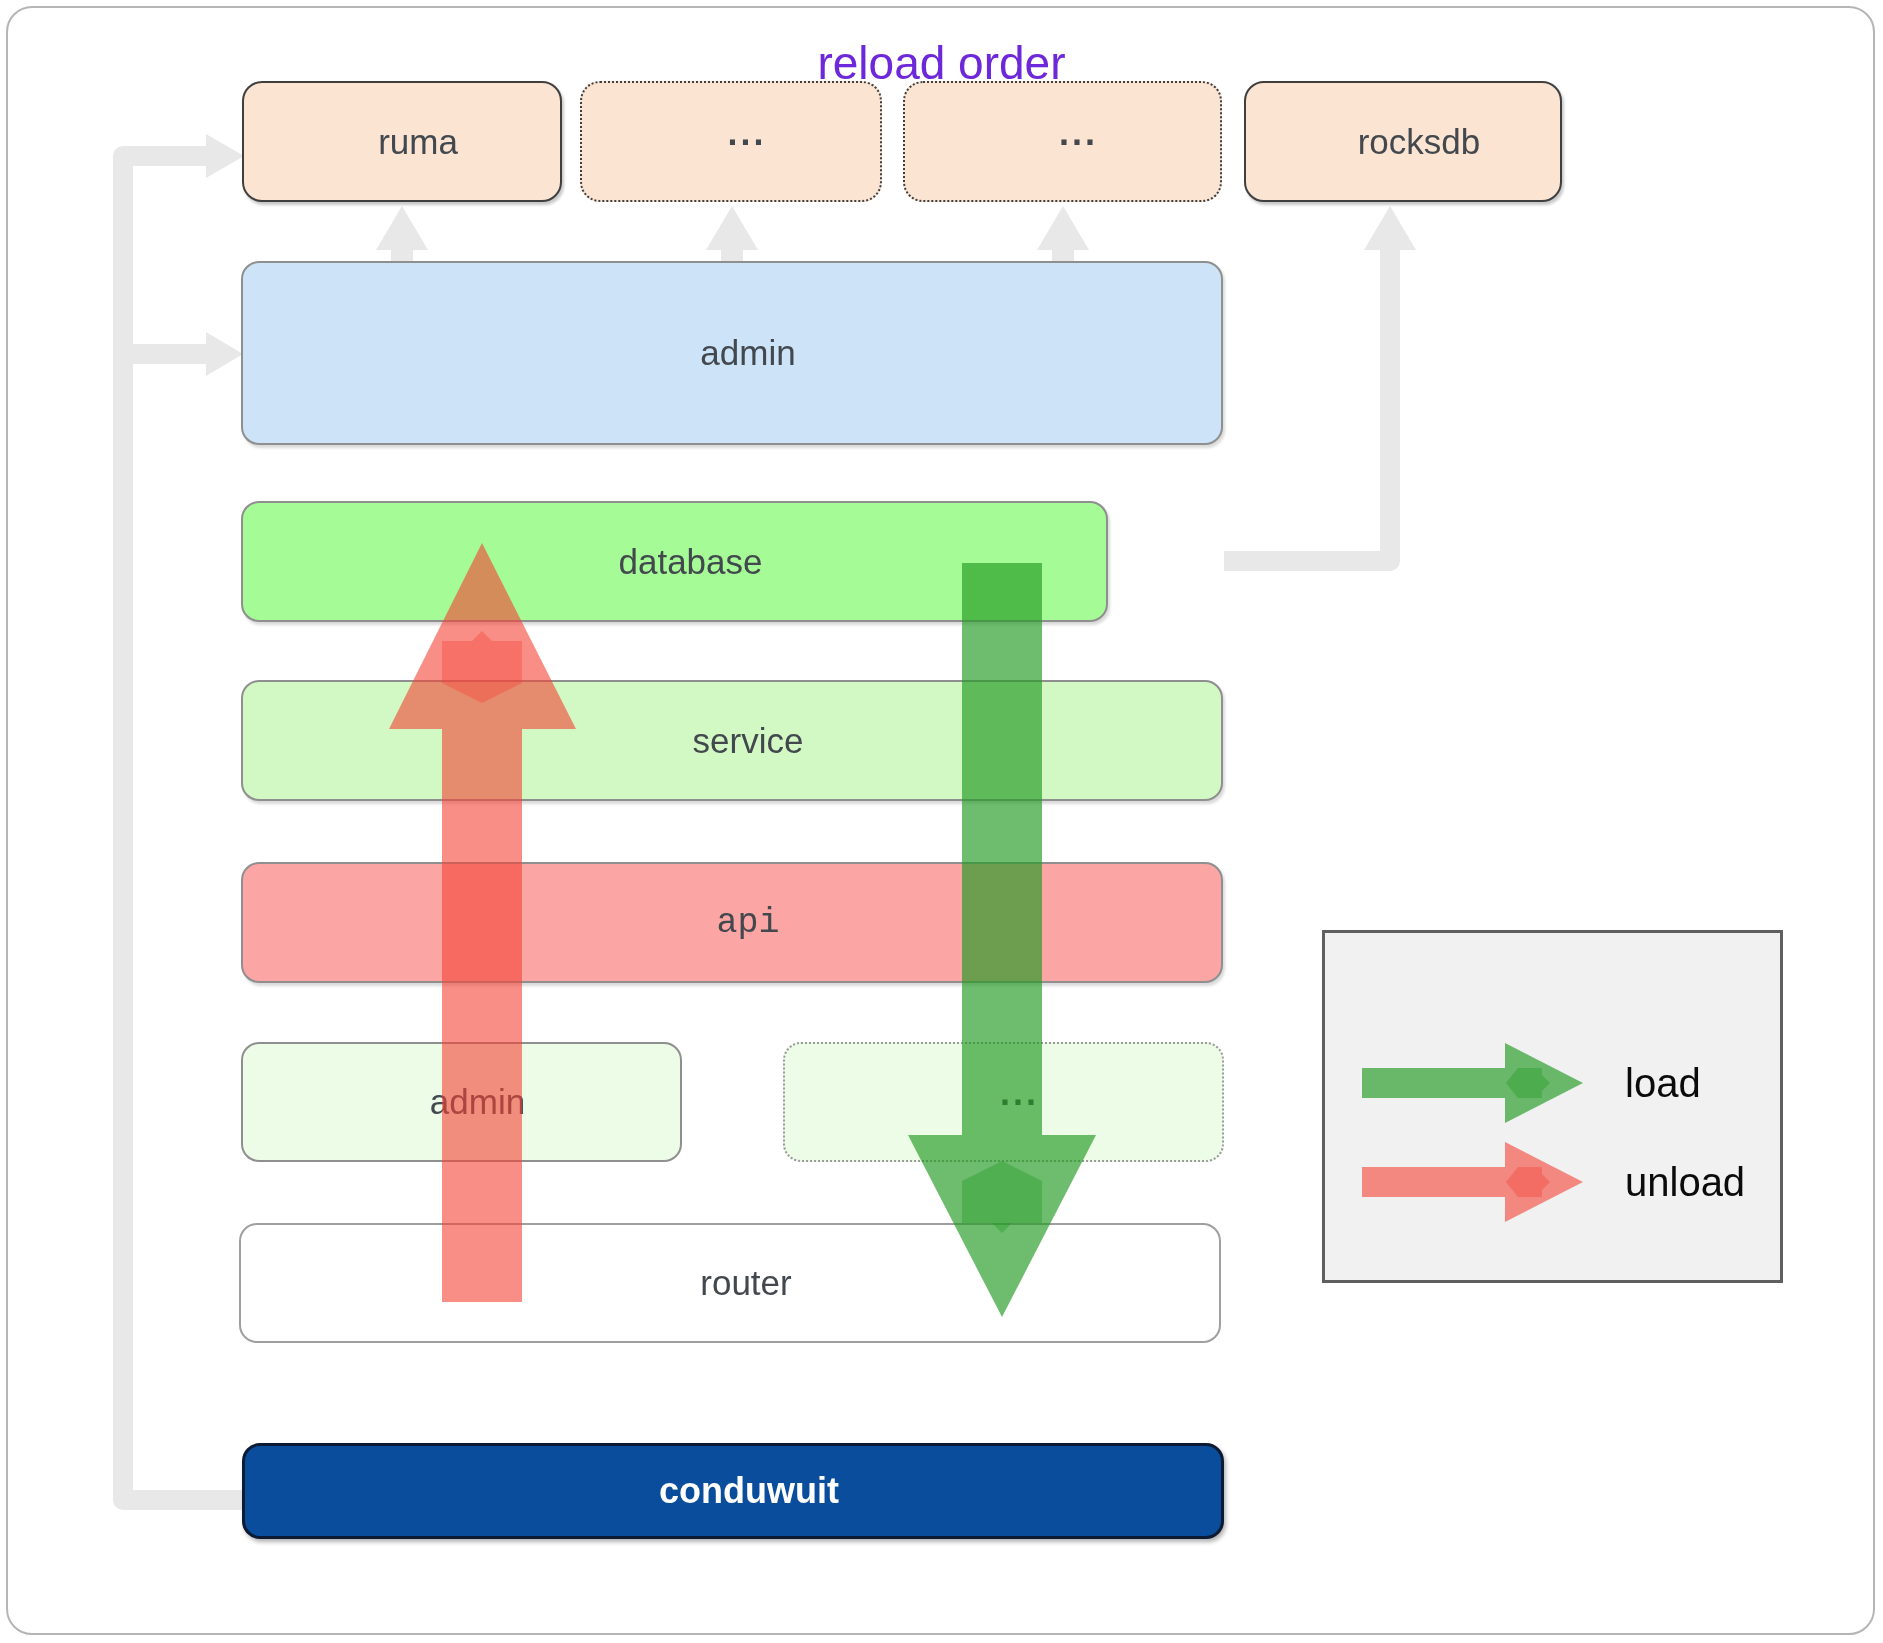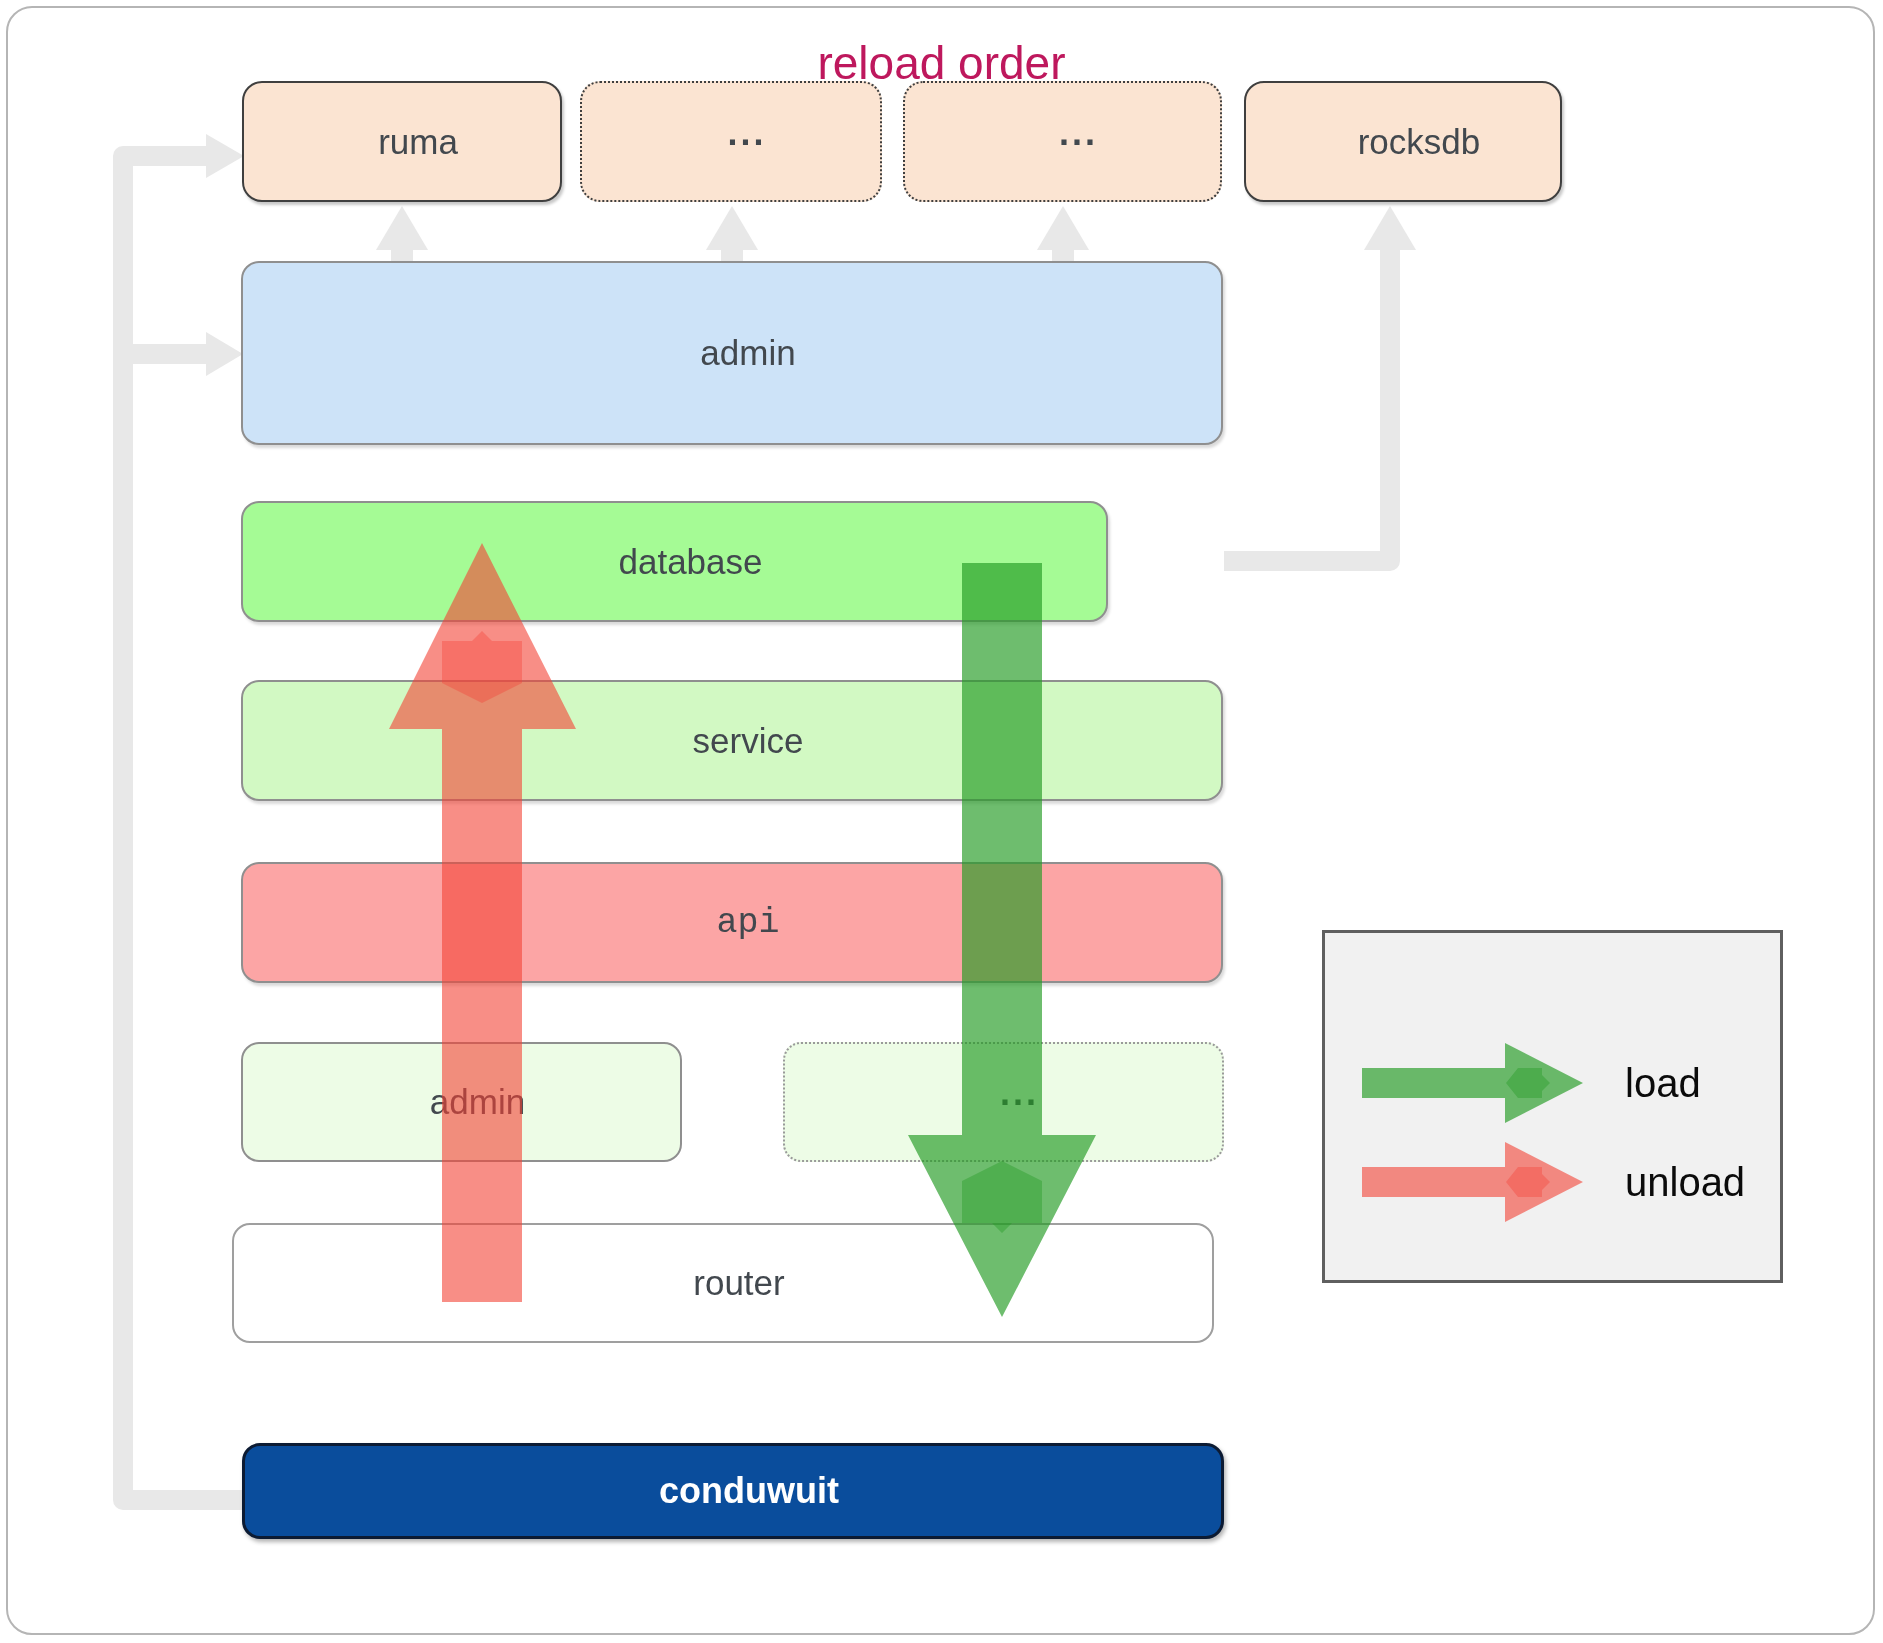--- a/index.html
+++ b/index.html
@@ -16,21 +16,21 @@
   .dotted-dark{border:2px dotted #3f3f3f;}
   .solid-gray{border:2px solid #8f8f8f;box-shadow:2px 3px 3px rgba(0,0,0,.15);}
   .dotted-gray{border:2px dotted #9a9a9a;}
   .router{border:2px solid #9f9f9f;background:#ffffff;}
   .conduwuit{border:3px solid #0c1b33;color:#ffffff;font-weight:700;font-size:36px;
              box-shadow:2px 3px 4px rgba(0,0,0,.3);}
   .dots{font-weight:700;font-size:36px;letter-spacing:3px;transform:translateY(-9px);}
   .legend{position:absolute;left:1322px;top:930px;width:461px;height:353px;box-sizing:border-box;
           border:3px solid #5f5f5f;}
   .legend-title{position:absolute;left:0;top:36px;width:100%;text-align:center;
-                font-size:46px;color:#be185d;}
+                font-size:46px;color:#6d28d9;}
   .legend-label{position:absolute;left:1625px;font-size:40px;color:#0b0b0b;line-height:48px;}
   .lbl{pointer-events:none;margin-left:32px;}
 </style>
 </head>
 <body>
 
 <div class="stage">
 
   <div class="frame"></div>
 
@@ -76,21 +76,21 @@
   </div>
   <div class="box solid-gray" style="left: 241px; top: 862px; width: 982px; height: 121px; background: #fca5a5; font-family: Liberation Mono, monospace;">
     <span class="lbl">api</span>
   </div>
   <div class="box solid-gray" style="left: 241px; top: 1042px; width: 441px; height: 120px; box-shadow: none; background: rgb(237, 252, 230);">
     <span class="lbl">admin</span>
   </div>
   <div class="box dotted-gray" style="left: 783px; top: 1042px; width: 441px; height: 120px; background: rgb(237, 252, 230);">
     <span class="lbl dots">...</span>
   </div>
-  <div class="box router" style="left:232px;top:1223px;width:982px;height:120px;">
+  <div class="box router" style="left:239px;top:1223px;width:982px;height:120px;">
     <span class="lbl">router</span>
   </div>
   <div class="box conduwuit" style="left: 242px; top: 1443px; width: 982px; height: 96px; background: rgb(10, 77, 156);">
     <span class="lbl">conduwuit</span>
   </div>
 
   <div class="legend" style="background: rgb(241, 241, 241);"></div>
   <div class="legend-title">reload order</div>
   <div class="legend-label" style="top:1059px;">load</div>
   <div class="legend-label" style="top:1158px;">unload</div>

